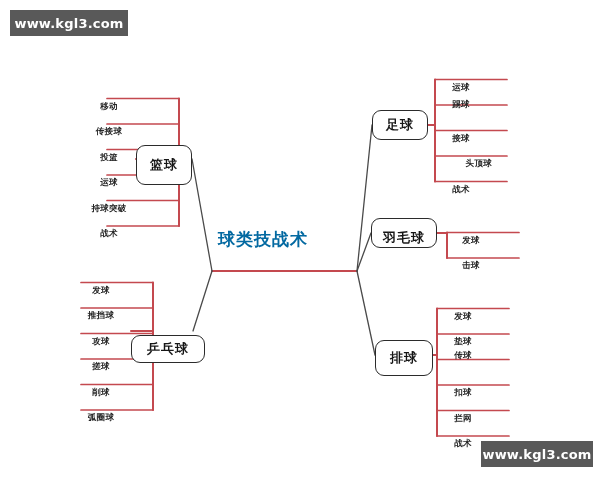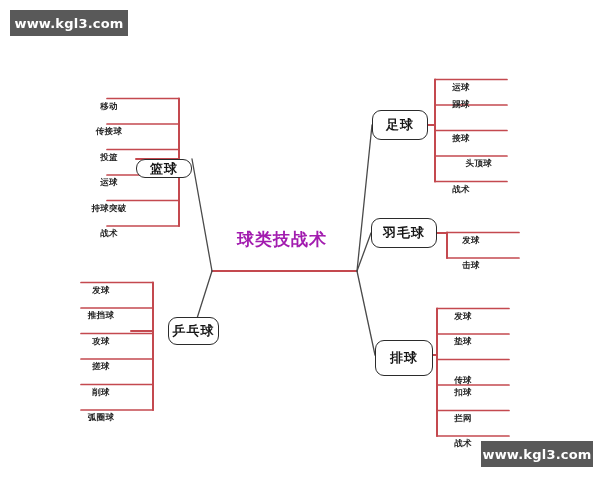--- a/index.html
+++ b/index.html
@@ -47,24 +47,24 @@
   .wm-bottom {
     left: 481px;
     top: 441px;
     width: 112px;
     height: 26px;
   }
   .center-label {
     position: absolute;
     font-size: 17px;
     font-weight: bold;
-    color: #a21caf;
+    color: #0369a1;
     white-space: nowrap;
     letter-spacing: 1px;
-    text-align: center;
+    text-align: left;
   }
   .node-box {
     position: absolute;
     border: 1.6px solid #2b2b2b;
     border-radius: 9px;
     background: #ffffff;
     color: #161616;
     font-size: 13px;
     font-weight: bold;
     letter-spacing: 1px;
@@ -138,30 +138,30 @@
       </g>
   </svg>
 
   <div class="watermark wm-top">www.kgl3.com</div>
 
   <div class="watermark wm-bottom">www.kgl3.com</div>
 
   <div class="center-label" id="center-label" style="left: 218px; top: 228px; width: 128px;">球类技战术</div>
 
   <div id="nodes">
-      <div class="node-box" style="left: 136px; top: 145px; width: 56px; height: 19px; margin-top: 14px;">
+      <div class="node-box" style="left: 136px; top: 145px; width: 56px; height: 40px;">
         <span>篮球</span>
       </div>
-      <div class="node-box" style="left: 131px; top: 317px; width: 51px; height: 28px; margin-left: 37px;">
+      <div class="node-box" style="left: 131px; top: 335px; width: 74px; height: 28px;">
         <span>乒乓球</span>
       </div>
       <div class="node-box" style="left: 372px; top: 110px; width: 56px; height: 30px;">
         <span>足球</span>
       </div>
-      <div class="node-box" style="left: 371px; top: 218px; width: 66px; height: 30px;">
+      <div class="node-box" style="left: 371px; top: 218px; width: 66px; height: 30px; align-items: flex-end;">
         <span>羽毛球</span>
       </div>
       <div class="node-box" style="left: 375px; top: 340px; width: 58px; height: 36px;">
         <span>排球</span>
       </div>
     </div>
   <div id="leaves">
       <div class="leaf-label left" style="left: 78px; top: 84.5px; width: 62px;">移动</div>
       <div class="leaf-label left" style="left: 78px; top: 110px; width: 62px;">传接球</div>
       <div class="leaf-label left" style="left: 78px; top: 135.5px; width: 62px;">投篮</div>
@@ -176,19 +176,19 @@
       <div class="leaf-label left" style="left: 70px; top: 396px; width: 62px;">弧圈球</div>
       <div class="leaf-label right" style="left: 430px; top: 65.5px; width: 62px;">运球</div>
       <div class="leaf-label right" style="left: 430px; top: 83px; width: 62px;">踢球</div>
       <div class="leaf-label right" style="left: 430px; top: 116.5px; width: 62px;">接球</div>
       <div class="leaf-label right" style="left: 430px; top: 142px; width: 62px; text-align: right;">头顶球</div>
       <div class="leaf-label right" style="left: 430px; top: 167.5px; width: 62px;">战术</div>
       <div class="leaf-label right" style="left: 440px; top: 218.5px; width: 62px;">发球</div>
       <div class="leaf-label right" style="left: 440px; top: 244px; width: 62px;">击球</div>
       <div class="leaf-label right" style="left: 432px; top: 294.5px; width: 62px;">发球</div>
       <div class="leaf-label right" style="left: 432px; top: 320px; width: 62px;">垫球</div>
-      <div class="leaf-label right" style="left: 432px; top: 359px; width: 62px; text-align: center;">传球</div>
+      <div class="leaf-label right" style="left: 432px; top: 334px; width: 62px; text-align: center;">传球</div>
       <div class="leaf-label right" style="left: 432px; top: 371px; width: 62px;">扣球</div>
       <div class="leaf-label right" style="left: 432px; top: 396.5px; width: 62px;">拦网</div>
       <div class="leaf-label right" style="left: 432px; top: 422px; width: 62px;">战术</div>
     </div>
 
 </div>
 
 </body></html>

